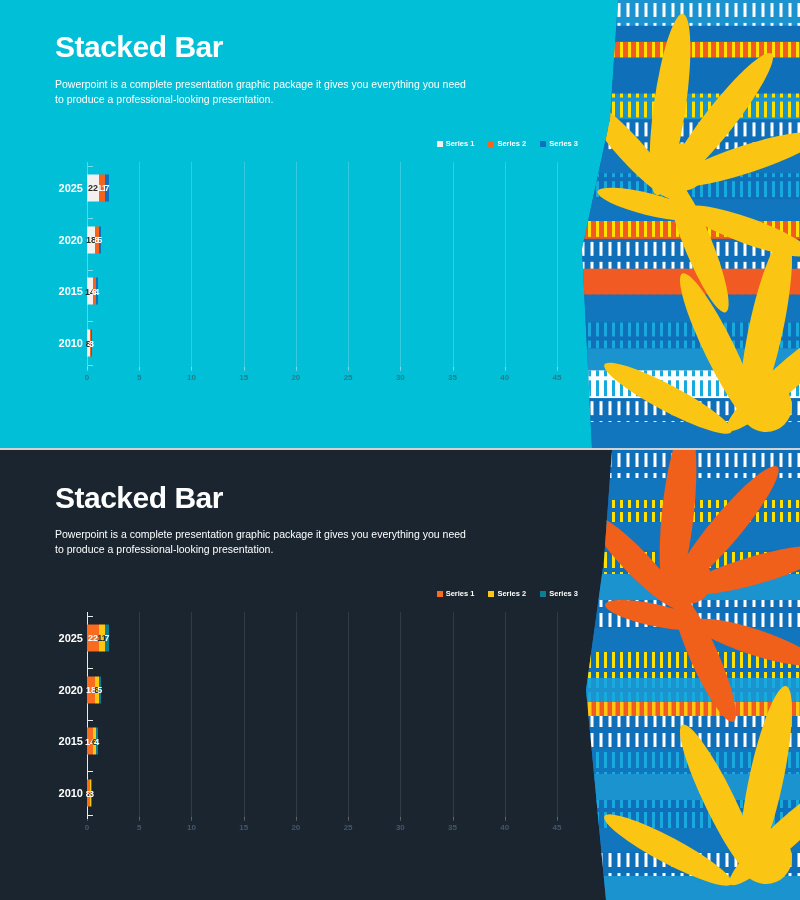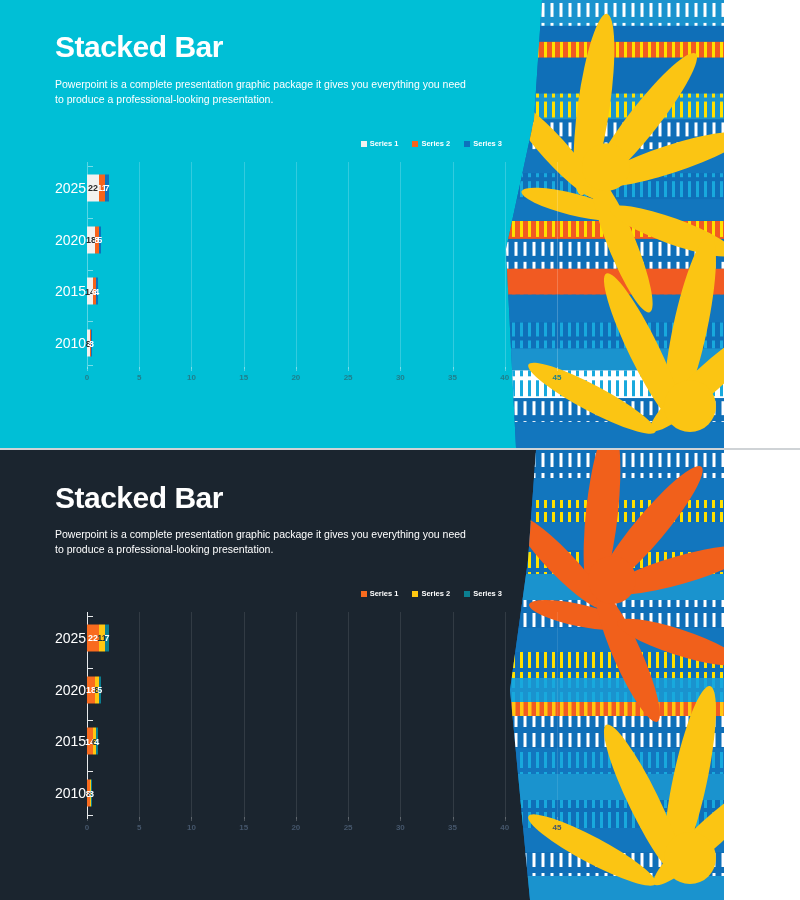--- a/index.html
+++ b/index.html
@@ -4,21 +4,21 @@
 <style>
   * { box-sizing: border-box; margin: 0; padding: 0; }
   html, body {
     width: 800px; height: 900px;
     font-family: "Liberation Sans", sans-serif;
     overflow: hidden; background: #ffffff;
   }
   .page { position: relative; width: 800px; height: 900px; }
 
   
-  .slide { position: absolute; left: 0; width: 724px; overflow: hidden; }
+  .slide { position: absolute; left: 0; width: 800px; overflow: hidden; }
   .slide.light { top: 0;   height: 448px; background: #00BFD6; }
   .slide.dark  { top: 450px; height: 450px; background: #1B252F; }
   .gap { position:absolute; left:0; top:448px; width:800px; height:2px; background:#cfd3d6; }
 
   
   .art { position: absolute; top: 0; right: 0; width: 230px; height: 100%; overflow: hidden; }
   .art svg { display: block; width: 230px; height: 100%; }
 
   
   .headline {
@@ -45,21 +45,21 @@
   .legend .item { display: flex; align-items: center; gap: 3px; }
   .legend .swatch { width: 6px; height: 6px; display: block; }
 
   
   .chart { position: absolute; left: 55px; top: 162px; width: 510px; height: 225px; }
   .plot  { position: absolute; left: 32px; top: 0; right: 8px; bottom: 18px; }
 
   .ylabels { position: absolute; left: 0; top: 0; width: 32px; height: 207px; }
   .ylabel {
     position: absolute; left: 0; width: 28px; text-align: right;
-    font-size: 14px; font-weight: normal; color: #ffffff;
+    font-size: 11px; font-weight: bold; color: #ffffff;
     transform: translateY(-50%);
   }
 
   .gridline { position: absolute; top: 0; bottom: 0; width: 1px; }
   .light .gridline { background: rgba(255,255,255,0.20); }
   .dark  .gridline { background: rgba(255,255,255,0.10); }
 
   .axisline { position: absolute; left: 0; top: 0; bottom: 0; width: 1px; }
   .light .axisline { background: rgba(255,255,255,0.35); }
   .dark  .axisline { background: #e8eaec; }

